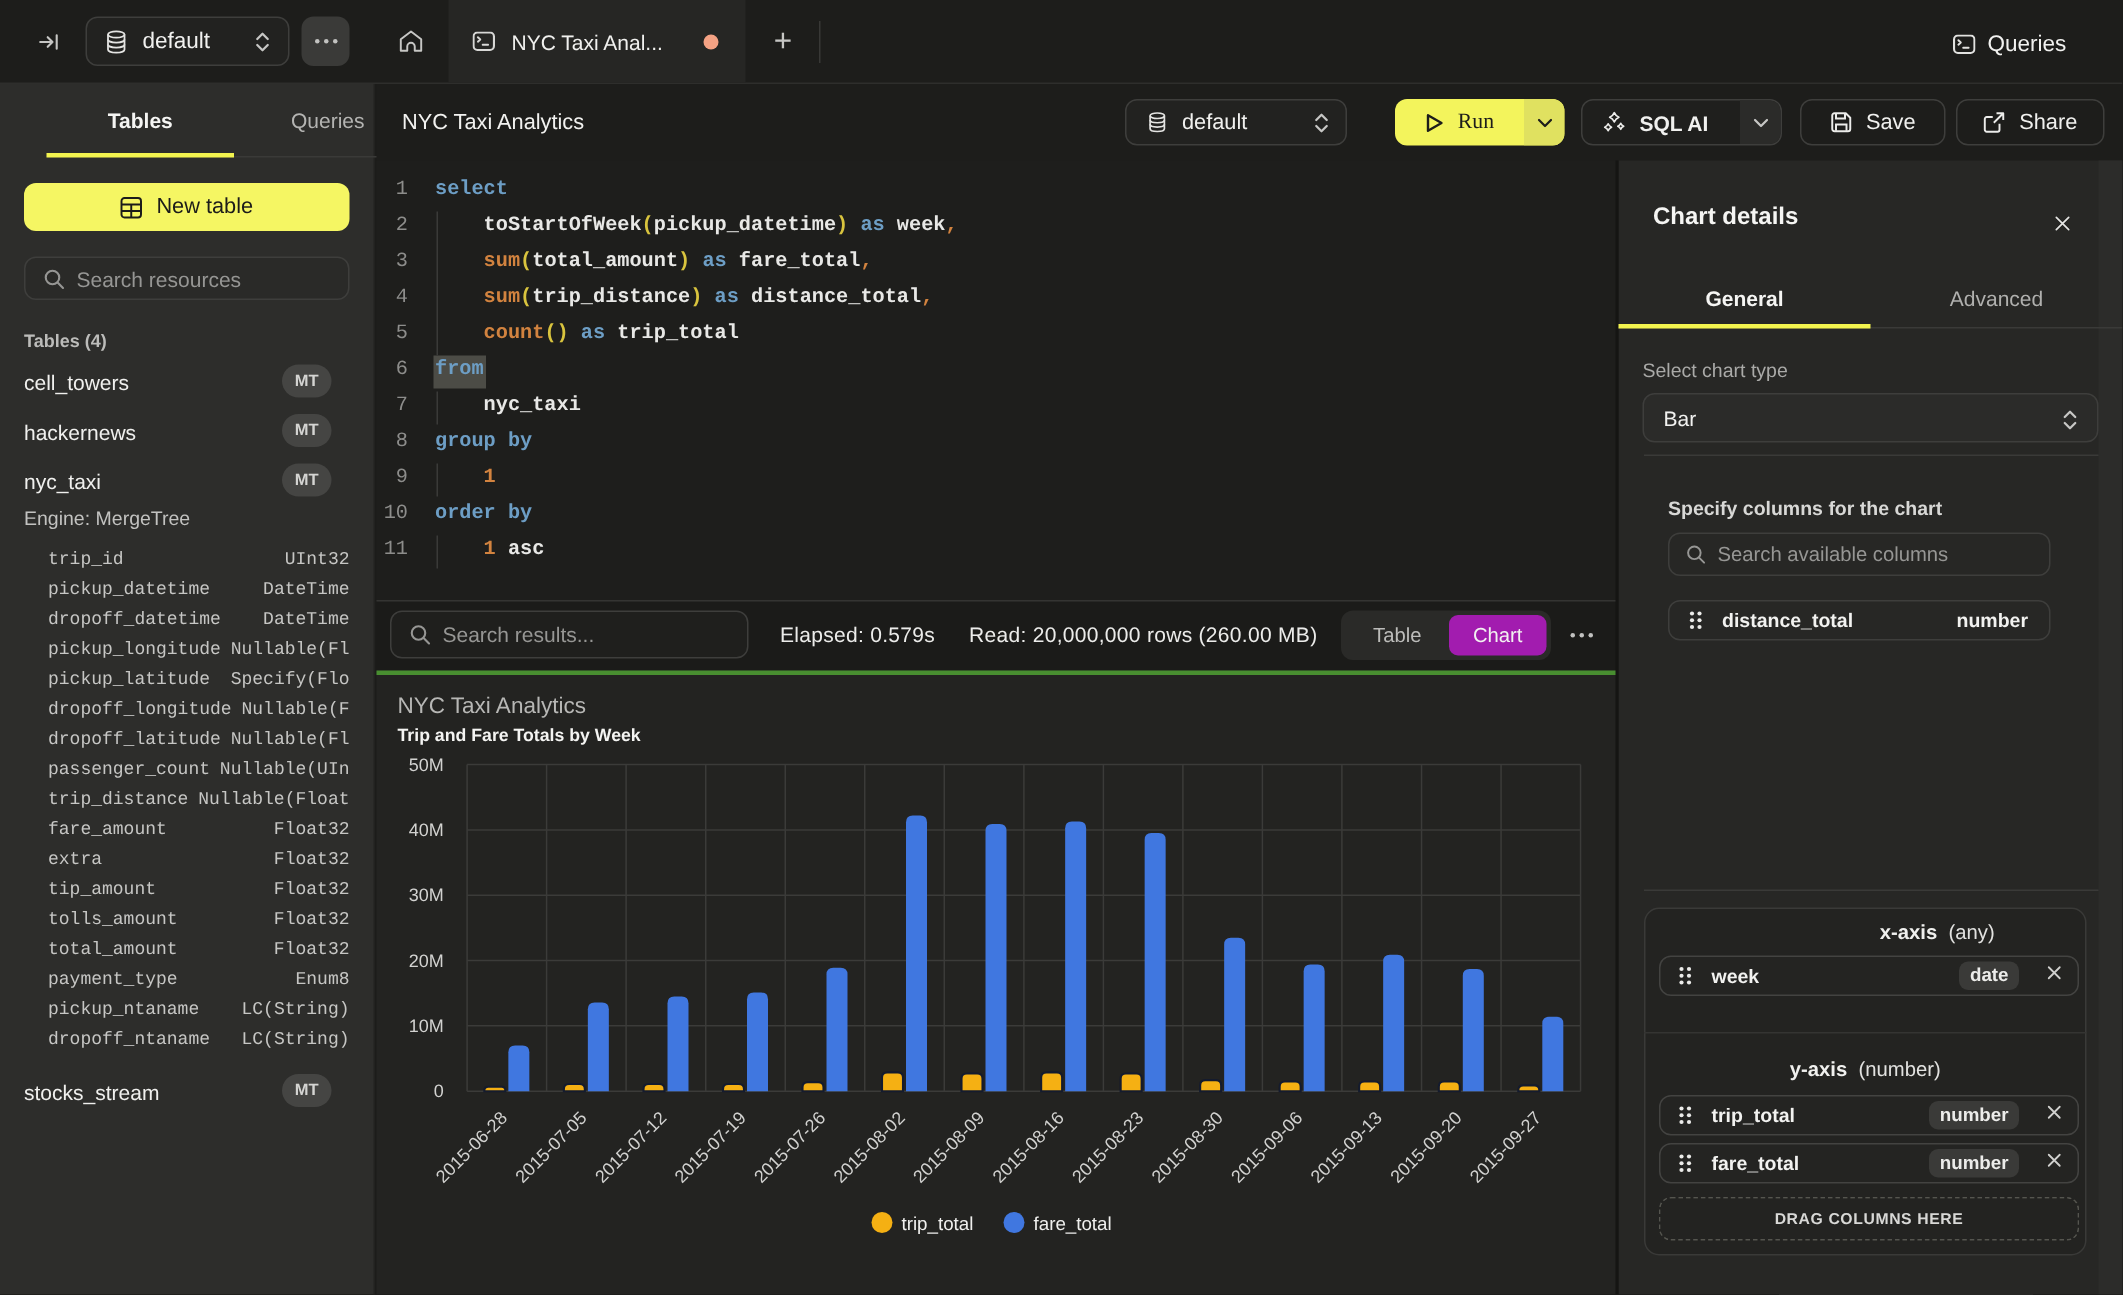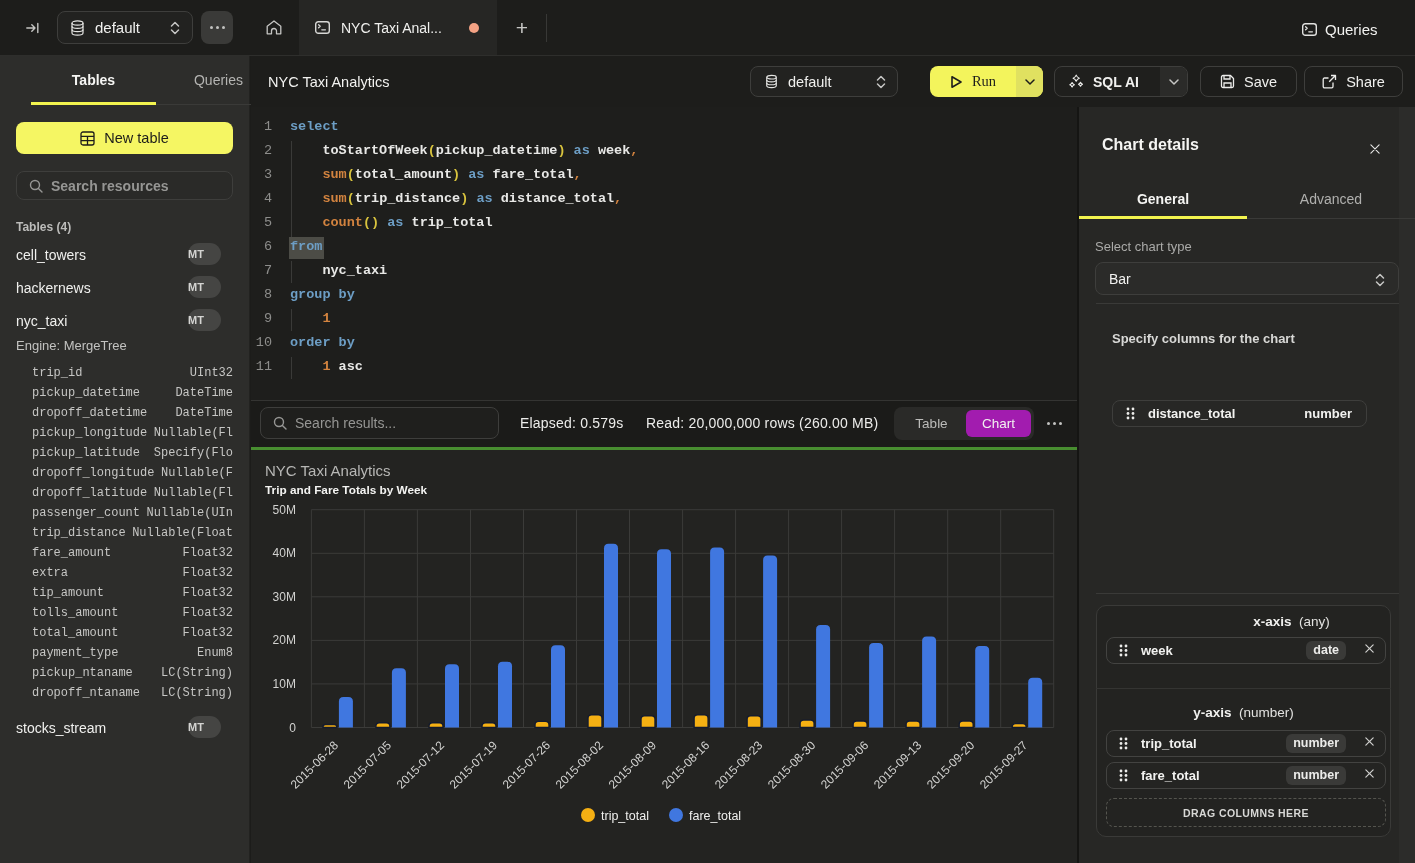--- a/index.html
+++ b/index.html
@@ -26,24 +26,24 @@
 #tabsep { left:546px; top:14px; width:1px; height:28px; background:#383836; }
 #queries-btn { left:1302px; top:21px; display:flex; align-items:center; gap:8px; color:#f2f2f0; font-size:15px; }
 
 
 #sidebar { left:0; top:56px; width:250px; height:807px; background:#2d2d2b; border-right:1px solid #222220;}
 #side-tabs { left:0; top:56px; width:250px; height:49px; border-bottom:1px solid #3a3a38;margin-left:31px; }
 #side-tabs .t1 { position:absolute; left:0; top:0; width:125px; height:49px; line-height:49px; text-align:center; color:#f5f5f3; font-size:14px; font-weight:700; }
 #side-tabs .t2 { position:absolute; left:125px; top:0; width:125px; height:49px; line-height:49px; text-align:center; color:#b4b4b2; font-size:14px; }
 #side-tabs .underline { position:absolute; left:0; top:46px; width:125px; height:3px; background:#f3f44f; }
 #newtable { left:16px; top:122px; width:217px; height:32px; background:#f5f663; border-radius:8px; display:flex; align-items:center; justify-content:center; gap:9px; color:#1c1c1a; font-size:14.5px; font-weight:400; }
-#side-search { left:16px; top:171px; width:217px; height:29px; background:#2a2a28; border:1px solid #3e3e3c; border-radius:8px; display:flex; align-items:center; color:#969694; font-size:14px;font-weight:bold; }
+#side-search { left:16px; top:171px; width:217px; height:29px; background:#2a2a28; border:1px solid #3e3e3c; border-radius:8px; display:flex; align-items:center; color:#969694; font-size:14px; }
 #tables-h { left:16px; top:220px; color:#bcbcba; font-size:12px; font-weight:700; }
 .trow { position:absolute; left:16px; width:217px; height:20px; color:#f0f0ee; font-size:14px; font-weight:400; }
-.trow .mt { position:absolute; right:12px; top:-4px; width:33px; height:22px; background:#454543; border-radius:11px; color:#d4d4d2; font-size:11px; font-weight:700; text-align:left; line-height:22px; }
+.trow .mt { position:absolute; right:12px; top:-4px; width:33px; height:22px; background:#454543; border-radius:11px; color:#d4d4d2; font-size:11px; font-weight:700; text-align:center; line-height:22px; }
 #engine { left:16px; top:338px; color:#c2c2c0; font-size:13px; }
 .col { position:absolute; left:32px; width:201px; font-family:"Liberation Mono", monospace; font-size:12px; color:#c6c6c4; white-space:pre; }
 .col b { position:absolute; right:0; font-weight:400; }
 
 
 #ed-toolbar { left:251px; top:56px; width:1164px; height:51px; background:#1d1d1b; }
 #ed-title { left:268px; top:74px; color:#f2f2f0; font-size:14.5px; }
 .btn { position:absolute; display:flex; align-items:center; border-radius:8px; font-size:14px; color:#f0f0ee; }
 #tb-db { left:750px; top:66px; width:148px; height:31px; border:1px solid #3e3e3c; background:#222220; }
 #tb-db .txt { margin-left:10px; font-size:14.5px; }
@@ -419,20 +419,27 @@
     </div>
   <div id="rp-sct" class="abs">Select chart type</div>
   <div id="rp-bar" class="abs">
       <span style="margin-left:13px">Bar</span>
     <svg width="10" height="14" viewBox="0 0 10 14" style="position:absolute;right:13px;top:10px">
         <path d="M1.5 5 L5 1.5 L8.5 5 M1.5 9 L5 12.5 L8.5 9" stroke="#c6c6c4" stroke-width="1.5" fill="none" stroke-linecap="round" stroke-linejoin="round"></path>
       </svg>
   </div>
   <div id="rp-div1" class="abs"></div>
   <div id="rp-spec" class="abs">Specify columns for the chart</div>
+  <div id="rp-search" class="abs">
+    <svg width="13" height="13" viewBox="0 0 14 14" style="margin:0 8px 0 11px">
+        <circle cx="6" cy="6" r="4.5" stroke="#969694" stroke-width="1.4" fill="none"></circle>
+        <path d="M9.4 9.4 L13 13" stroke="#969694" stroke-width="1.4" stroke-linecap="round"></path>
+      </svg>
+    Search available columns
+  </div>
   <div id="rp-dt" class="abs">
     <svg width="9" height="13" viewBox="0 0 9 13" style="margin:0 13px 0 13px">
         <g fill="#ececea">
           <circle cx="2" cy="2" r="1.4"></circle>
           <circle cx="7" cy="2" r="1.4"></circle>
           <circle cx="2" cy="6.5" r="1.4"></circle>
           <circle cx="7" cy="6.5" r="1.4"></circle>
           <circle cx="2" cy="11" r="1.4"></circle>
           <circle cx="7" cy="11" r="1.4"></circle>
         </g>

